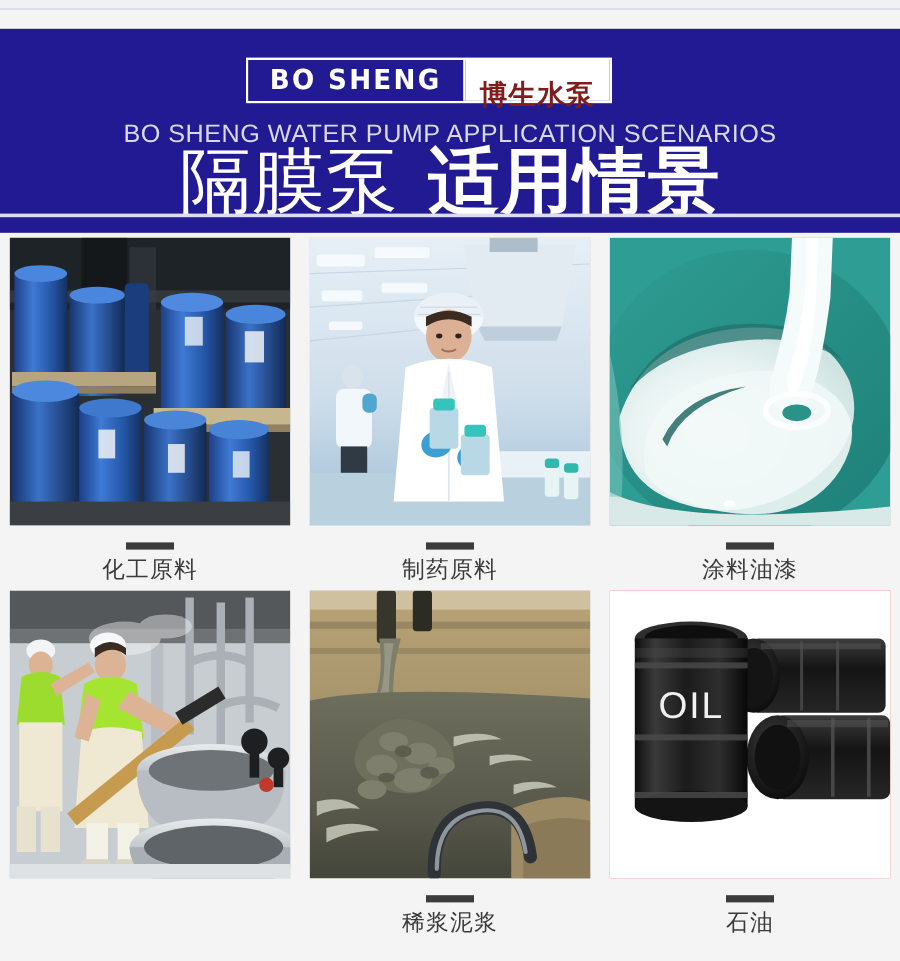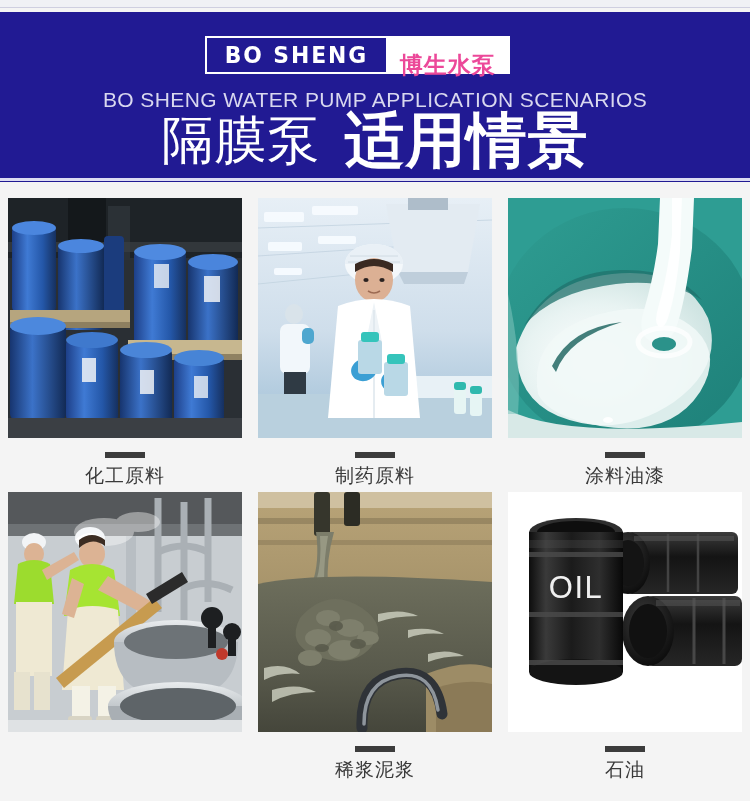--- a/index.html
+++ b/index.html
@@ -24,21 +24,21 @@
     left: 0; top: 0;
     width: 750px; height: 8px;
     background: #f0f1f5;
     border-bottom: 1px solid #cfcfe0;
     box-sizing: border-box;
   }
 
   
   .banner {
     position: absolute;
-    left: 0; top: 12px;
+    left: 0; top: 24px;
     width: 750px;
     height: 170px;
     background: #211a93;
     overflow: hidden;
   }
   .banner-underline {
     position: absolute;
     left: 0; top: 178px;
     width: 750px; height: 3px;
     background: #dcdcf2;
@@ -73,26 +73,26 @@
     transform: scaleX(0.95);
   }
   .logo-right {
     background: #ffffff;
     display: flex;
     align-items: center;
     justify-content: center;
     padding: 0 12px;
   }
   .logo-right-text {
-    color: #ec4899;
+    color: #7f1d1d;
     font-size: 23px;
     font-weight: bold;
     letter-spacing: 1px;
     line-height: 1;
-    font-family: Liberation Mono, monospace;
+    font-family: Liberation Serif, serif;
     margin-top: 25px;
   }
 
   
   .banner-sub {
     position: absolute;
     left: 0; top: 76px;
     width: 750px;
     text-align: center;
     color: #d9d8ef;
@@ -106,21 +106,21 @@
   .banner-title {
     position: absolute;
     left: 0; top: 98px;
     width: 750px;
     text-align: center;
     white-space: nowrap;
     line-height: 1;
   }
   .title-thin {
     color: #ffffff;
-    font-size: 52px;
+    font-size: 60px;
     font-weight: normal;
     letter-spacing: 1px;
     font-family: "DejaVu Sans", "Liberation Sans", sans-serif;
     vertical-align: middle;
   }
   .title-bold {
     color: #ffffff;
     font-size: 60px;
     font-weight: bold;
     letter-spacing: 1px;

